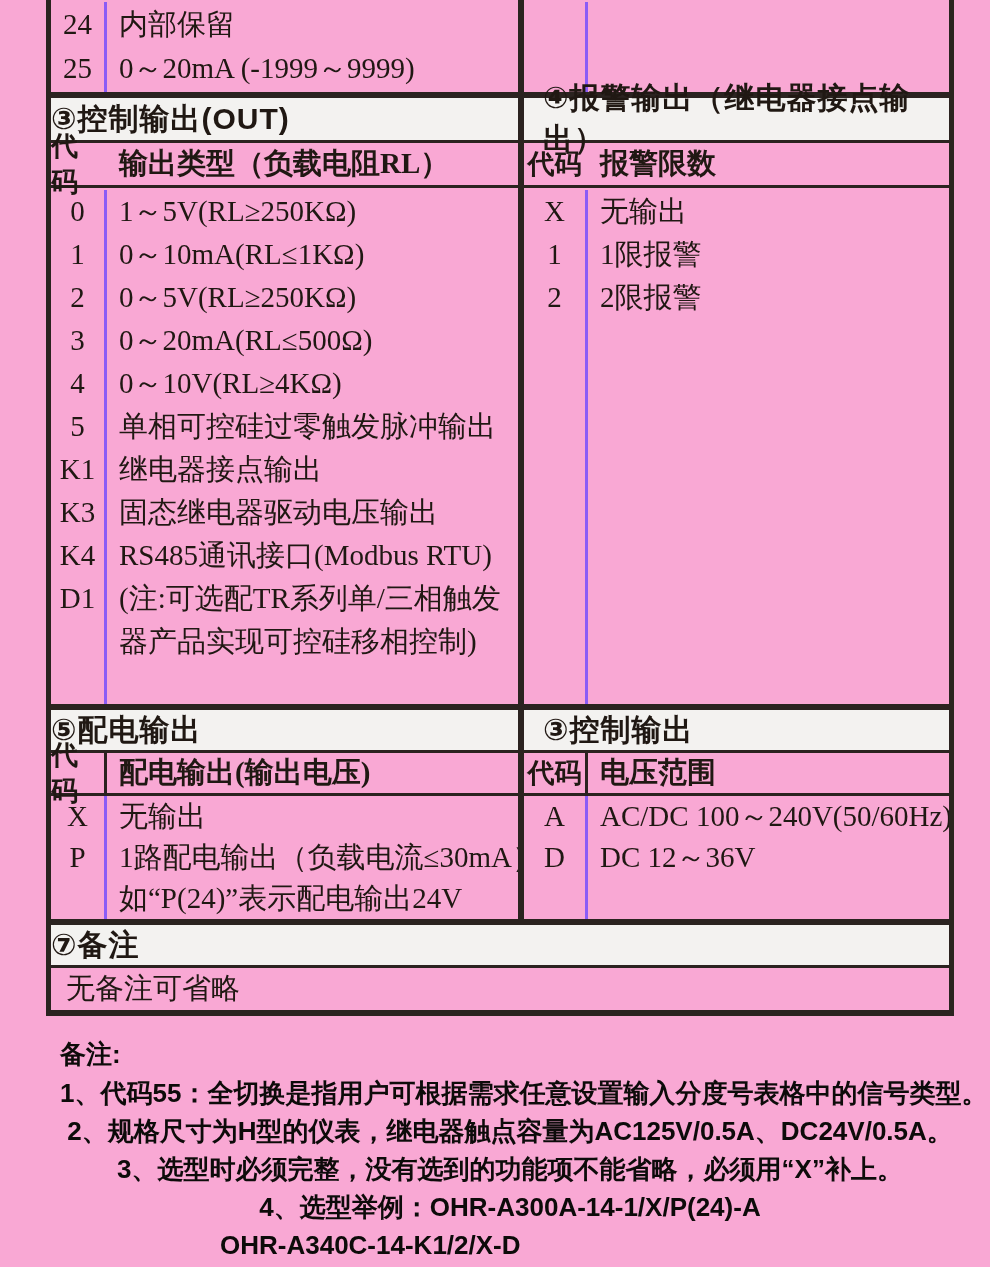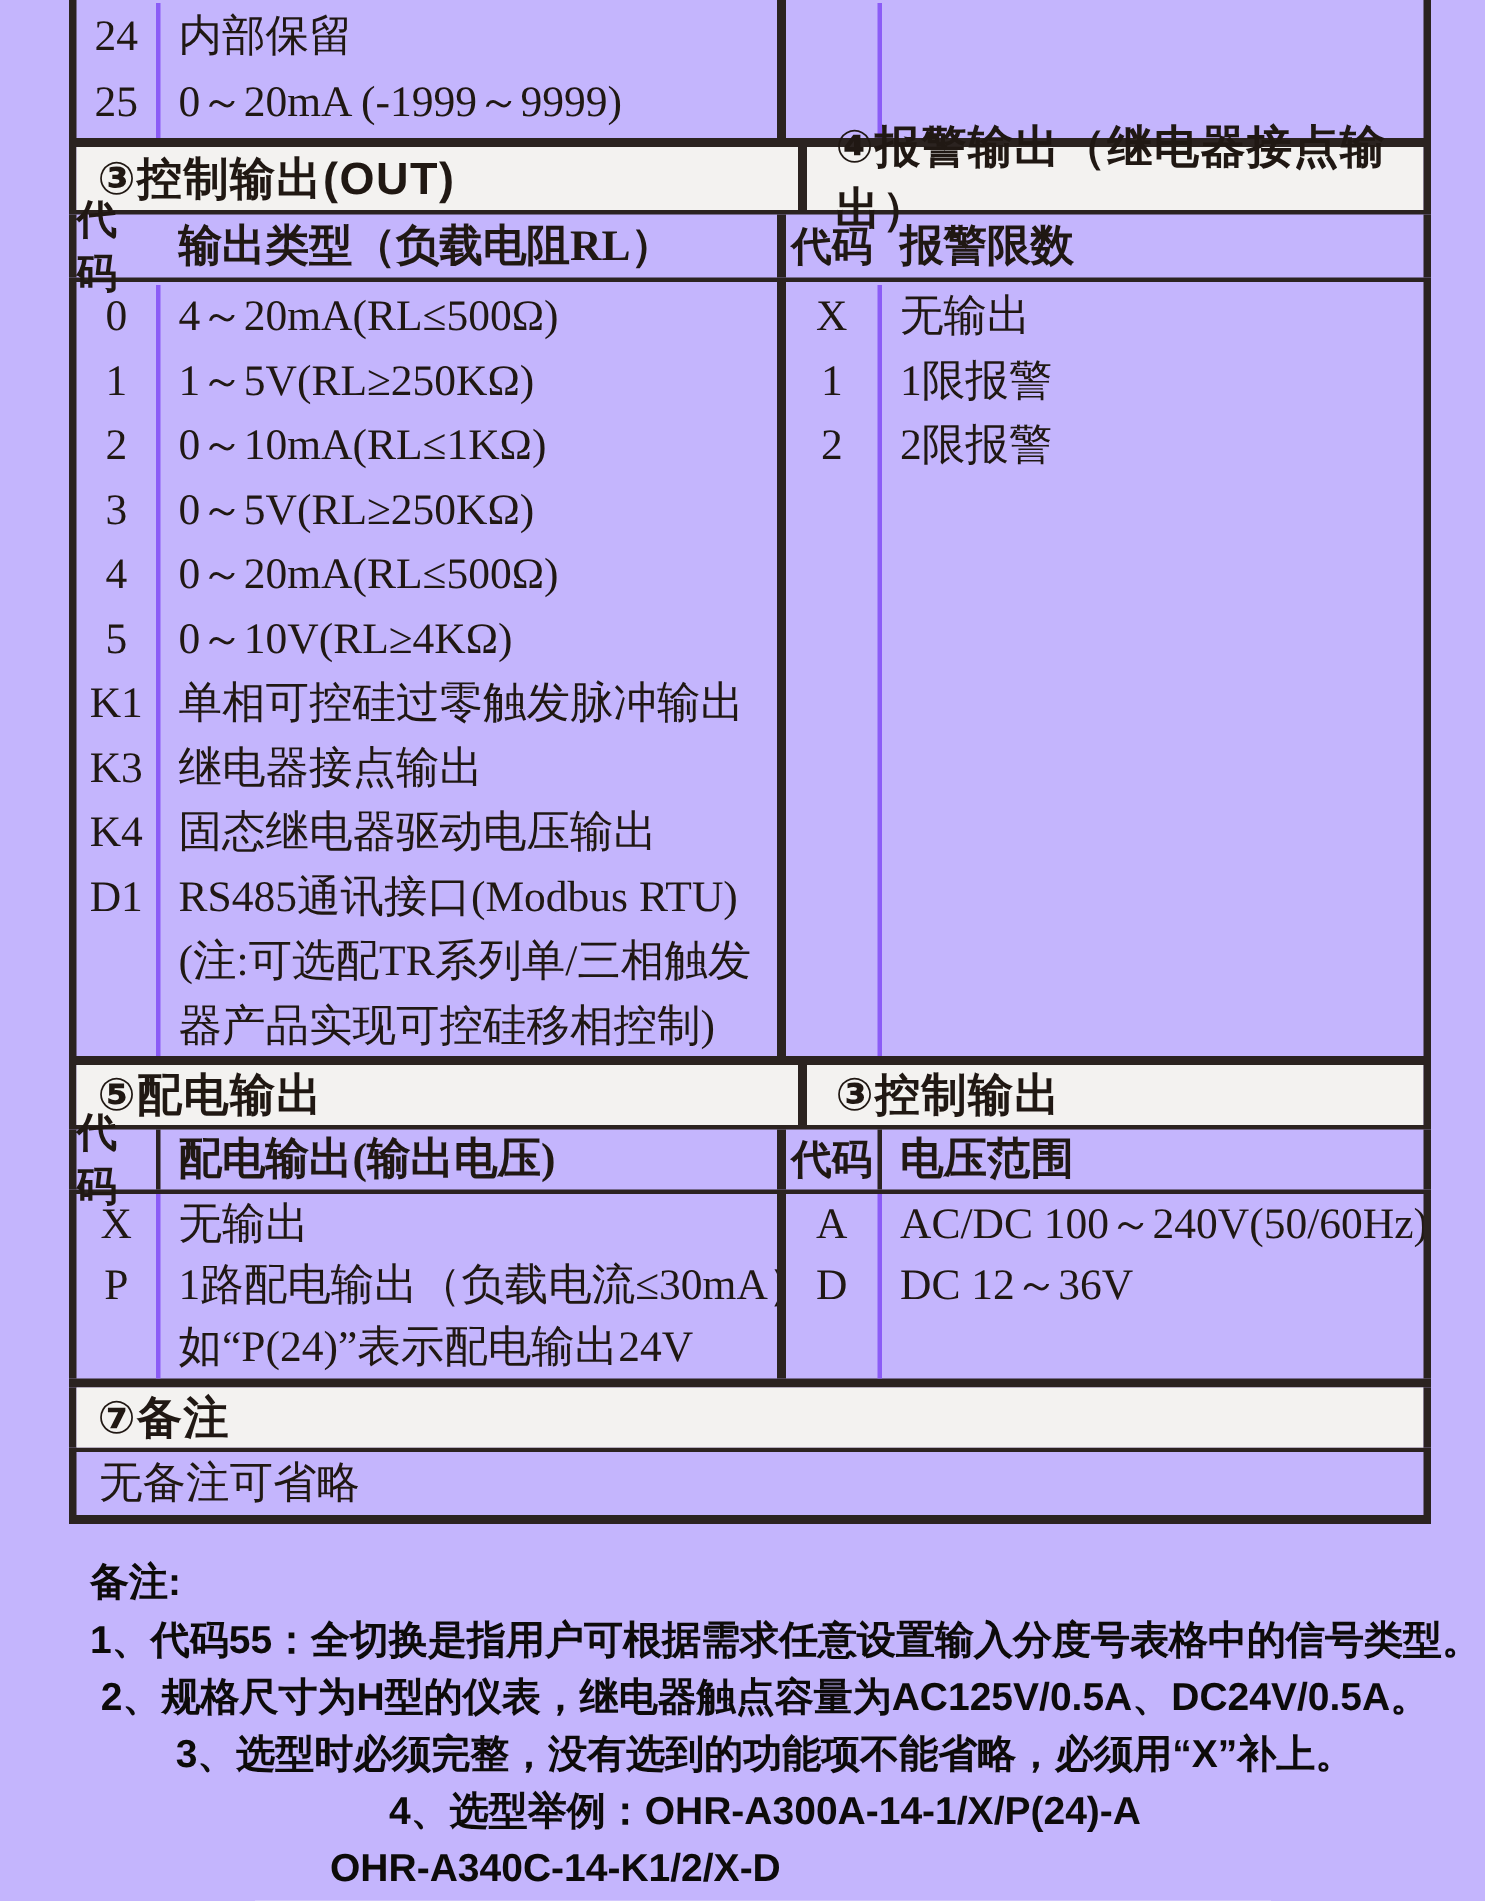--- a/index.html
+++ b/index.html
@@ -1,18 +1,18 @@
 <!DOCTYPE html>
 <html><head>
 <meta charset="utf-8">
 <style>
   html,body { margin:0; padding:0; }
   .sheet {
     position:relative; width:990px; height:1267px;
-    background:#c4b5fd; color:#201813; overflow:hidden;
+    background:#f9a8d4; color:#201813; overflow:hidden;
     font-family:"Liberation Serif","DejaVu Serif",serif;
   }
   .tbl { position:absolute; left:46px; top:0; width:908px; }
 
   
   .h6 { height:6px; background:#2b2320; }
   .h3 { height:3px; background:#2b2320; }
 
   
   .v5 { width:5px; background:#2b2320; flex:0 0 5px; }
@@ -20,21 +20,21 @@
 
   .sec   { display:flex; align-items:stretch; }
   .band  { display:flex; align-items:stretch; }
   .colhdr{ display:flex; align-items:stretch;border-radius:17px; }
 
   .band-cell {
     background:#f3f2f0; display:flex; align-items:center;
     font-family:"Liberation Sans","DejaVu Sans",sans-serif;
     font-weight:bold; font-size:30px; letter-spacing:1px;
   }
-  .pl14 { padding-left:14px; } .pl7 { padding-left:19px; }
+  .pl14 { } .pl7 { padding-left:19px; }
   .flex1 { flex:1 1 auto; min-width:0; }
   .w467 { flex:0 0 467px; width:467px; }
 
   .hdr-group { display:flex; align-items:stretch; font-weight:bold; font-size:29px; }
   .hdr-code  { display:flex; align-items:center; justify-content:center; font-size:27px; }
   .w53 { flex:0 0 53px; } .w61 { flex:0 0 61px; }
   .sp3 { flex:0 0 3px; }          
   .sp3.dark { background:#2b2320; } 
   .hdr-desc { display:flex; align-items:center; padding-left:12px; white-space:nowrap; }
 
@@ -134,21 +134,20 @@
             <div class="ln">5</div>
             <div class="ln">K1</div>
             <div class="ln">K3</div>
             <div class="ln">K4</div>
             <div class="ln">D1</div>
             <div class="ln"></div>
             <div class="ln"></div>
           </div>
         <div class="descs lh43">
 
-        <div class="ln">4～20mA(RL≤500Ω)</div>
             <div class="ln">1～5V(RL≥250KΩ)</div>
             <div class="ln">0～10mA(RL≤1KΩ)</div>
             <div class="ln">0～5V(RL≥250KΩ)</div>
             <div class="ln">0～20mA(RL≤500Ω)</div>
             <div class="ln">0～10V(RL≥4KΩ)</div>
             <div class="ln">单相可控硅过零触发脉冲输出</div>
             <div class="ln">继电器接点输出</div>
             <div class="ln">固态继电器驱动电压输出</div>
             <div class="ln">RS485通讯接口(Modbus RTU)</div>
             <div class="ln">(注:可选配TR系列单/三相触发</div>

